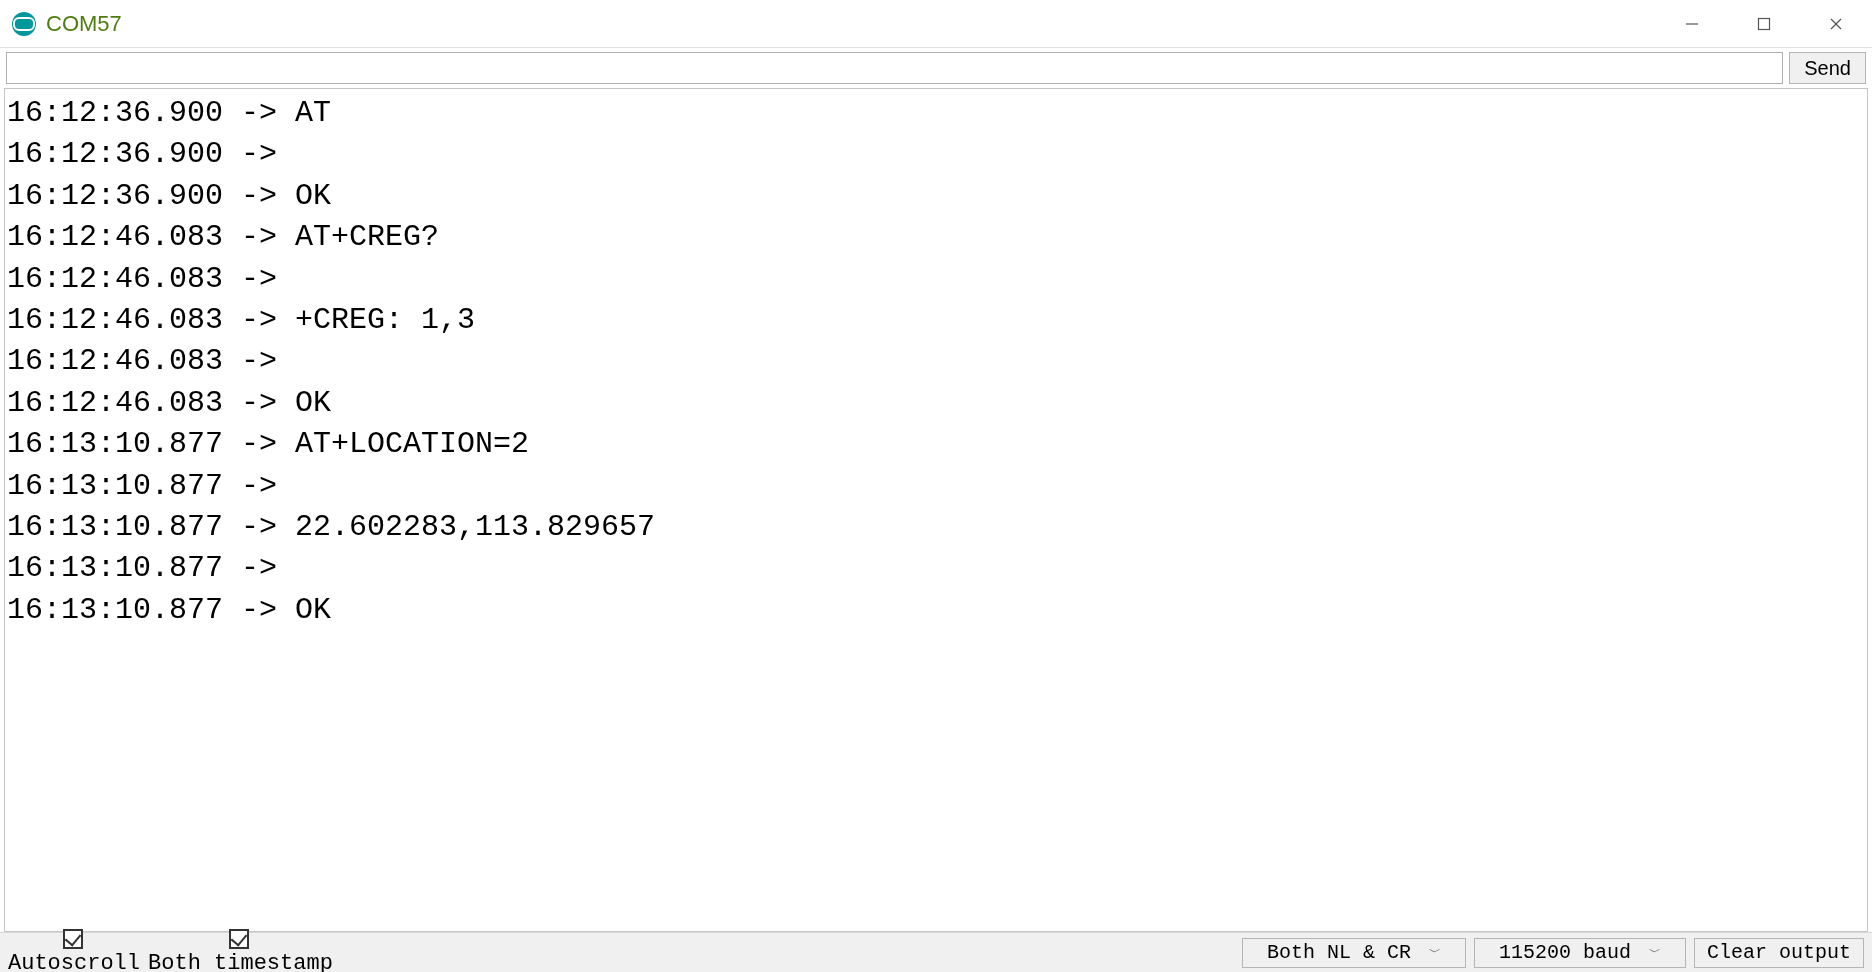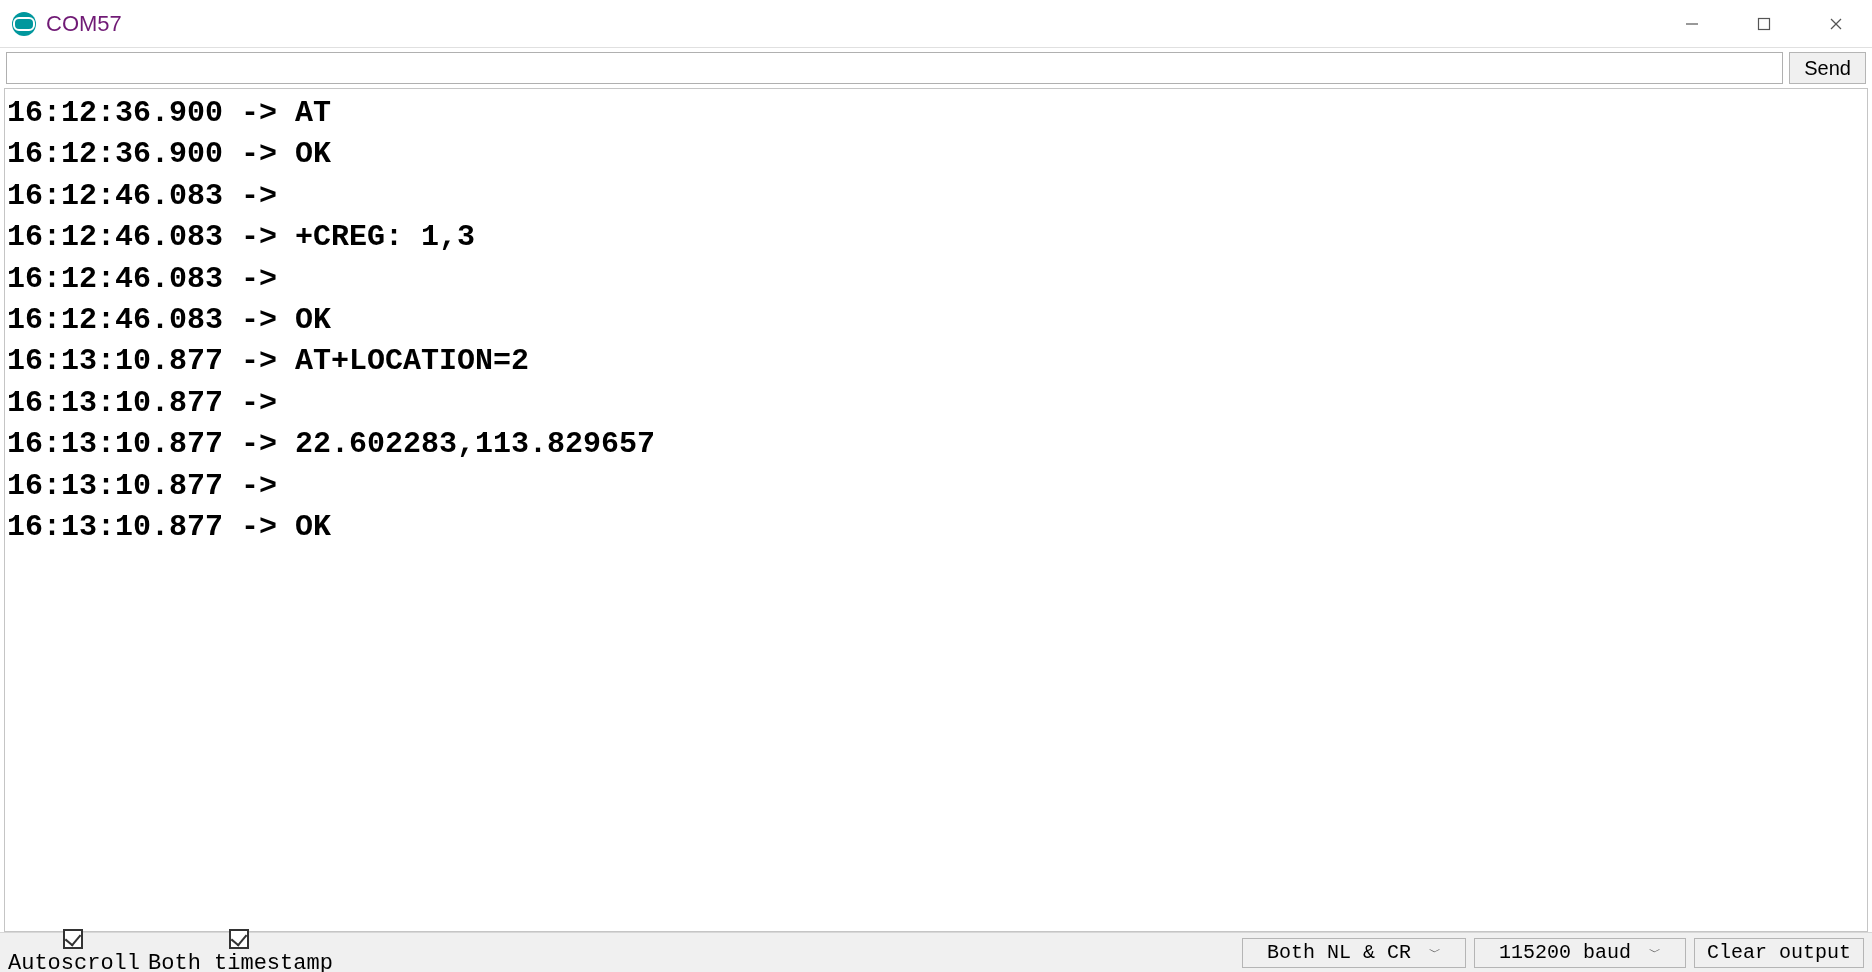--- a/index.html
+++ b/index.html
@@ -38,21 +38,21 @@
     .app-icon::before {
       content: "";
       position: absolute;
       width: 18px;
       height: 10px;
       border: 2px solid #ffffff;
       border-radius: 6px;
       left: 1px;
     }
     .title-text {
-      color: #701a75;
+      color: #4d7c0f;
       font-size: 22px;
       font-weight: 400;
     }
     .window-controls {
       margin-left: auto;
       display: flex;
       height: 100%;
     }
     .win-btn {
       width: 72px;
@@ -92,21 +92,20 @@
       font-family: inherit;
       cursor: default;
     }
     .console {
       flex: 1;
       border: 1px solid #c5c5c5;
       margin: 0 4px;
       background: #ffffff;
       overflow-y: auto;
       padding: 4px 2px;
-      font-weight: bold;
     }
     .log-line {
       font-family: "Courier New", monospace;
       font-size: 30px;
       line-height: 1.38;
       white-space: pre;
       color: #000000;
     }
     .statusbar {
       height: 40px;
@@ -205,21 +204,23 @@
   </div>
 </div>
 
 <div class="toolbar">
   <input class="cmd-input" type="text" value="" style="">
   <button class="send-btn">Send</button>
 </div>
 
 <div class="console" id="console">
     <div class="log-line">16:12:36.900 -&gt; AT</div>
+    <div class="log-line">16:12:36.900 -&gt; </div>
     <div class="log-line">16:12:36.900 -&gt; OK</div>
+    <div class="log-line">16:12:46.083 -&gt; AT+CREG?</div>
     <div class="log-line">16:12:46.083 -&gt; </div>
     <div class="log-line">16:12:46.083 -&gt; +CREG: 1,3</div>
     <div class="log-line">16:12:46.083 -&gt; </div>
     <div class="log-line">16:12:46.083 -&gt; OK</div>
     <div class="log-line">16:13:10.877 -&gt; AT+LOCATION=2</div>
     <div class="log-line">16:13:10.877 -&gt; </div>
     <div class="log-line">16:13:10.877 -&gt; 22.602283,113.829657</div>
     <div class="log-line">16:13:10.877 -&gt; </div>
     <div class="log-line">16:13:10.877 -&gt; OK</div>
   </div>

